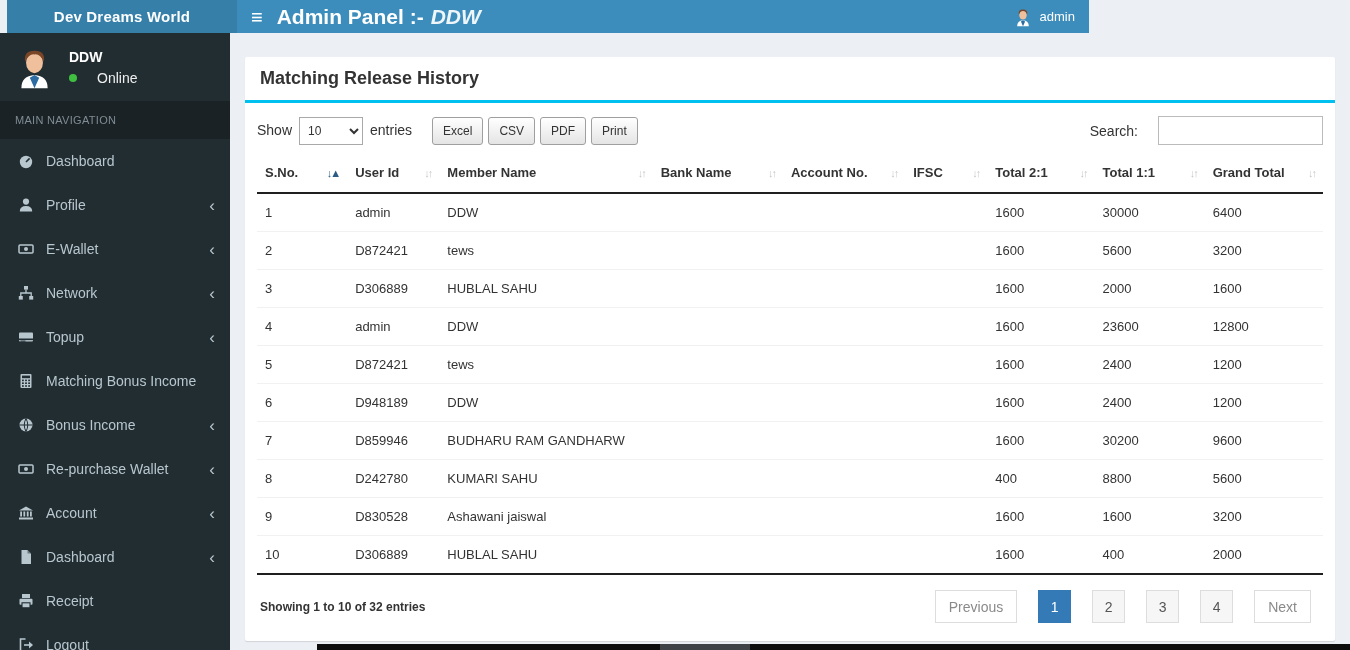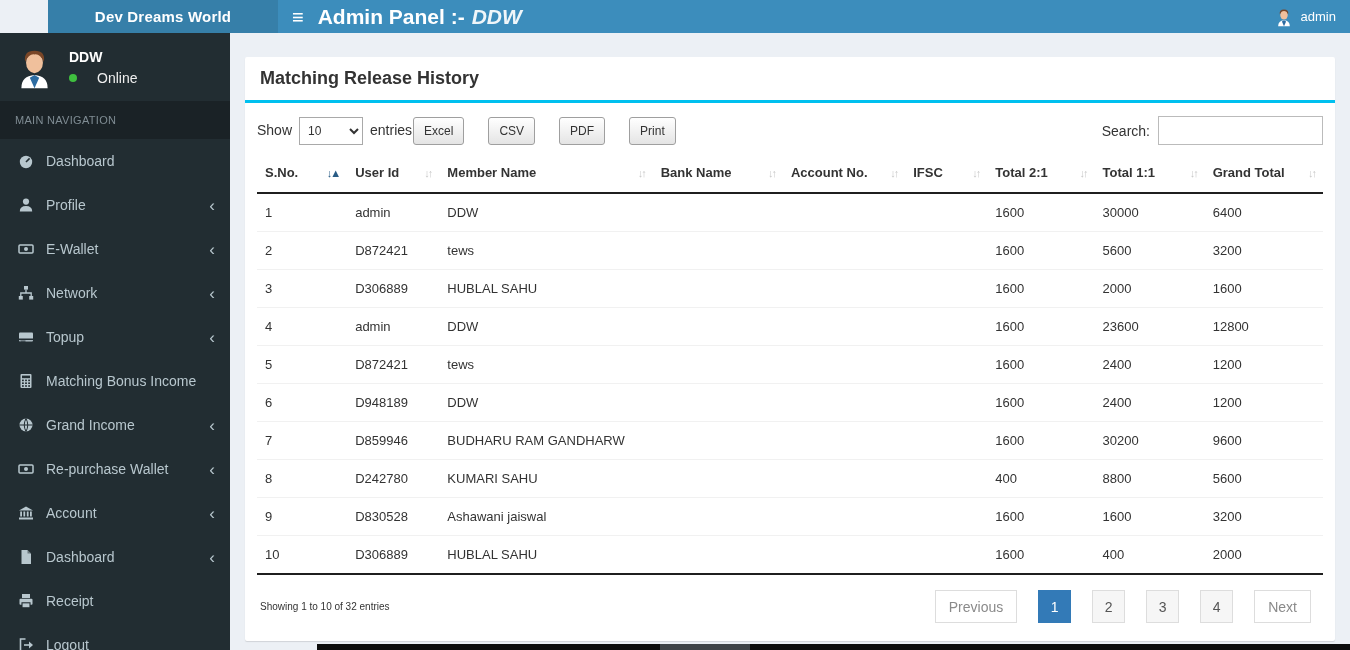--- a/index.html
+++ b/index.html
@@ -1,20 +1,20 @@
 <!DOCTYPE html>
 <html><head>
 <meta charset="utf-8">
 <style>
   * { box-sizing: border-box; margin: 0; padding: 0; }
   html,body { width:1350px; height:650px; overflow:hidden; }
   body { font-family:"Liberation Sans", sans-serif; background:#ecf0f5; position:relative; }
 
   
-  .topbar { position:absolute; top:0; left:0; width:1350px; height:33px; display:flex; z-index:20;padding-left:48px; }
+  .topbar { position:absolute; top:0; left:7px; width:1082px; height:33px; display:flex; z-index:20; }
   .logo { width:230px; background:#367fa9; color:#fff; font-weight:bold; font-size:15px;
           display:flex; align-items:center; justify-content:center; letter-spacing:.2px; cursor:pointer; }
   .navbar { flex:1; background:#3c8dbc; display:flex; align-items:center; color:#fff; padding:0 14px; }
   .hamburger { font-size:20px; cursor:pointer; margin-right:14px; line-height:1; }
   .page-title { font-size:21px; font-weight:bold; white-space:nowrap; }
   .page-title .em { font-style:italic; font-weight:600; opacity:.92; margin-left:7px; }
   .nav-user { margin-left:auto; display:flex; align-items:center; gap:7px; font-size:13px; cursor:pointer; }
   .nav-user svg { width:20px; height:20px; }
 
   
@@ -35,37 +35,37 @@
   .content { position:absolute; top:33px; left:230px; width:1120px; height:440px;
              background:#ecf0f5; padding:24px 15px 0 15px; }
   .box { background:#fff; border-radius:2px; box-shadow:0 1px 1px rgba(0,0,0,.12); padding-bottom:18px; }
   .box-header { padding:11px 15px; font-size:18px; font-weight:bold; color:#333;
                 border-bottom:3px solid #00c0ef; }
   .box-body { padding:10px 12px 0 12px; }
 
   .controls { display:flex; align-items:center; font-size:14px; color:#333; margin:3px 0 10px 0; }
   .length select { margin:0 7px; height:28px; width:64px; border:1px solid #a9a9a9; background:#fff;
                    font-size:12px; padding:2px 4px; color:#333; }
-  .dt-buttons { display:flex; gap:24px; margin-left:1px; }
+  .dt-buttons { display:flex; gap:5px; margin-left:20px; }
   .dt-btn { border:1px solid #9f9f9f; background:linear-gradient(#ffffff,#e4e4e4); padding:6px 10px;
             font-size:12px; color:#333; border-radius:3px; cursor:pointer; font-family:inherit; }
-  .search { margin-left:auto; display:flex; align-items:center; gap:8px; }
+  .search { margin-left:auto; display:flex; align-items:center; gap:20px; }
   .search input { width:165px; height:29px; border:1px solid #bbb; padding:2px 7px; font-size:13px; background:#fff; }
 
   table { width:100%; border-collapse:collapse; font-size:13px; color:#333; table-layout:fixed; }
   thead th { text-align:left; padding:10px 8px 12px 8px; font-size:13px; color:#333; border-bottom:2px solid #1f1f1f; }
   .th-inner { display:flex; align-items:center; justify-content:space-between; gap:4px; font-weight:bold; }
   .sort-icon { color:#c9c9c9; font-size:11px; letter-spacing:-2px; white-space:nowrap; cursor:pointer; flex:none; }
   .sort-icon.active { color:#2a5c85; font-weight:bold; }
   tbody td { padding:11px 8px; border-top:1px solid #f1f1f1; overflow:hidden; white-space:nowrap; }
   tbody tr:first-child td { border-top:none; }
   tbody tr:last-child td { border-bottom:2px solid #1f1f1f; }
 
   .table-footer { display:flex; align-items:center; margin-top:15px; padding:0 2px 0 3px; }
-  .info { font-size:10px; color:#333; }
+  .info { font-size:12px; color:#333;font-weight:bold; }
   .pagination { margin-left:auto; display:flex; gap:21px; align-items:center; margin-right:10px; }
   .page-btn { min-width:33px; height:33px; display:flex; align-items:center; justify-content:center;
               border:1px solid #ddd; background:#fff; color:#8a8a8a; font-size:14px; padding:0 13px;
               cursor:pointer; font-family:inherit; }
   .page-num { padding:0; background:#f6f6f6; color:#555; }
   .page-num.active { background:#337ab7; border-color:#337ab7; color:#fff; }
 
   
   .hscroll-track { position:absolute; left:317px; bottom:0; width:1033px; height:6px; background:#0d0d0d; z-index:30; }
   .hscroll-thumb { position:absolute; left:343px; top:0; width:90px; height:6px; background:#3f4347; }
@@ -170,21 +170,21 @@
           </g>
         </svg>
       <span>Matching Bonus Income</span>
       <span class="chevron"></span>
     </li>
     <li class="menu-item">
       <svg viewBox="0 0 16 16">
           <circle cx="8" cy="8" r="6.5" fill="currentColor"></circle>
           <path d="M1.5 8 H14.5 M8 1.5 Q4.5 8 8 14.5 M8 1.5 Q11.5 8 8 14.5" stroke="#222d32" stroke-width="1" fill="none"></path>
         </svg>
-      <span>Grand Income</span>
+      <span>Bonus Income</span>
       <span class="chevron">‹</span>
     </li>
     <li class="menu-item">
       <svg viewBox="0 0 16 16">
           <rect x="1" y="4" width="14" height="8" rx="1" fill="none" stroke="currentColor" stroke-width="1.5"></rect>
           <circle cx="8" cy="8" r="2" fill="currentColor"></circle>
         </svg>
       <span>Re-purchase Wallet</span>
       <span class="chevron">‹</span>
     </li>

